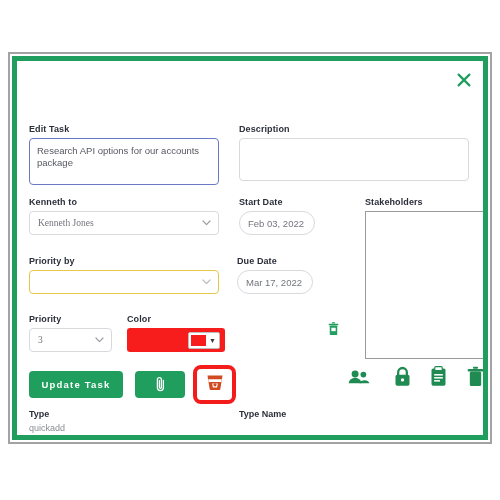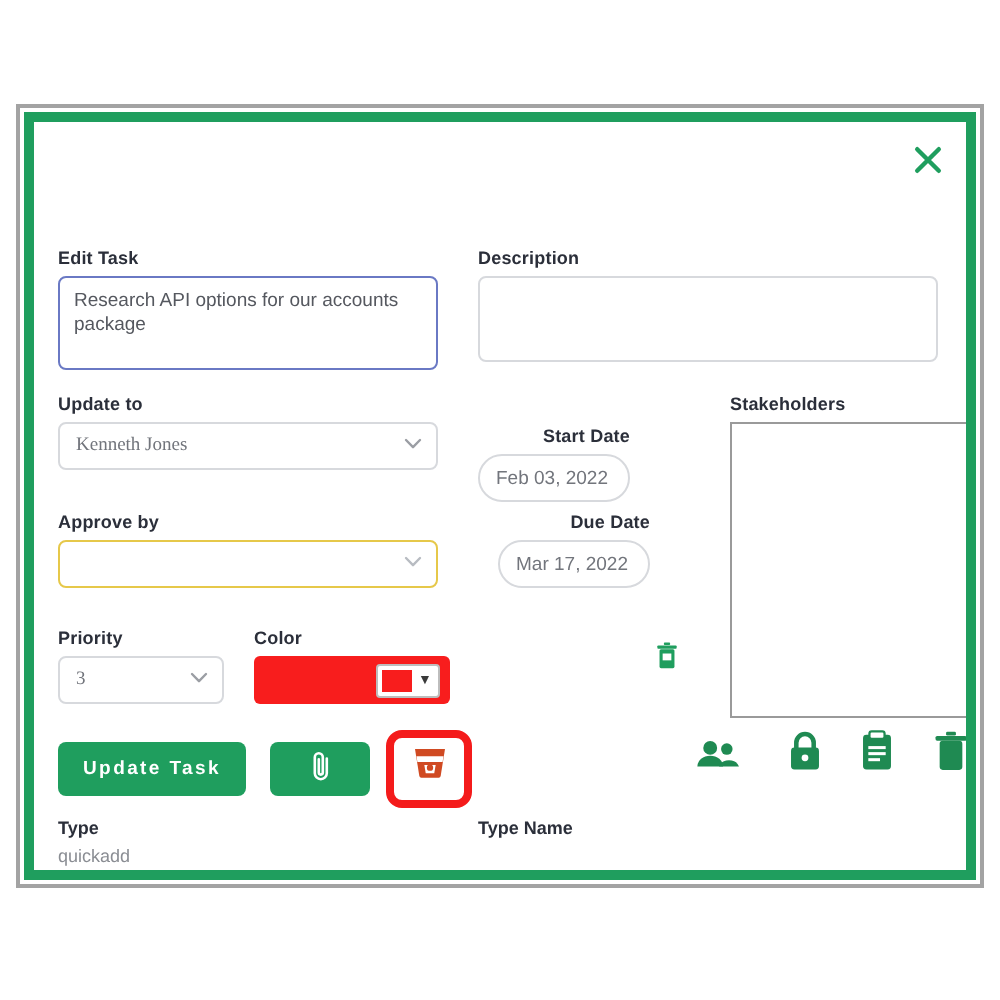--- a/index.html
+++ b/index.html
@@ -270,35 +270,35 @@
         </button>
 
         <div class="abs" style="left:12px; top:63px; width:190px;">
           <span class="field-label">Edit Task</span>
           <div style="height:47px;">
             <textarea class="box" placeholder="" style="">Research API options for our accounts package</textarea>
           </div>
         </div>
 
         <div class="abs" style="left:12px; top:136px; width:190px;">
-          <span class="field-label">Update to</span>
+          <span class="field-label">Kenneth to</span>
           <div style="height:24px;">
             <div class="fake-select">
               <span>Kenneth Jones</span>
               <span class="chev">
                 <svg width="9" height="6" viewBox="0 0 9 6">
                   <path d="M1 1 L4.5 4.6 L8 1" stroke="#9b9ea4" stroke-width="1.2" fill="none" stroke-linecap="round" stroke-linejoin="round"></path>
                 </svg>
               </span>
             </div>
           </div>
         </div>
 
         <div class="abs" style="left:12px; top:195px; width:190px;">
-          <span class="field-label">Approve by</span>
+          <span class="field-label">Priority by</span>
           <div style="height:24px;">
             <div class="fake-select warn">
               <span></span>
               <span class="chev">
                 <svg width="9" height="6" viewBox="0 0 9 6">
                   <path d="M1 1 L4.5 4.6 L8 1" stroke="#b8bcc2" stroke-width="1.2" fill="none" stroke-linecap="round" stroke-linejoin="round"></path>
                 </svg>
               </span>
             </div>
           </div>
@@ -358,28 +358,28 @@
           <div class="meta-value">quickadd</div>
         </div>
 
         <div class="abs" style="left:222px; top:63px; width:230px;">
           <span class="field-label">Description</span>
           <div style="height:43px;">
             <textarea class="box plain" placeholder="" style=""></textarea>
           </div>
         </div>
 
-        <div class="abs" style="left:222px; top:152px; width:76px;text-align:right;">
+        <div class="abs" style="left:222px; top:136px; width:76px;">
           <span class="field-label">Start Date</span>
           <div style="height:24px;">
             <div class="fake-input">Feb 03, 2022</div>
           </div>
         </div>
 
-        <div class="abs" style="left:232px; top:195px; width:76px;text-align:right;">
+        <div class="abs" style="left:220px; top:195px; width:76px;">
           <span class="field-label">Due Date</span>
           <div style="height:24px;">
             <div class="fake-input">Mar 17, 2022</div>
           </div>
         </div>
 
         <div class="abs" style="left:340px; top:136px; width:145px;margin-left:8px;">
           <span class="field-label">Stakeholders</span>
           <div style="height:148px;">
             <div class="listbox">

